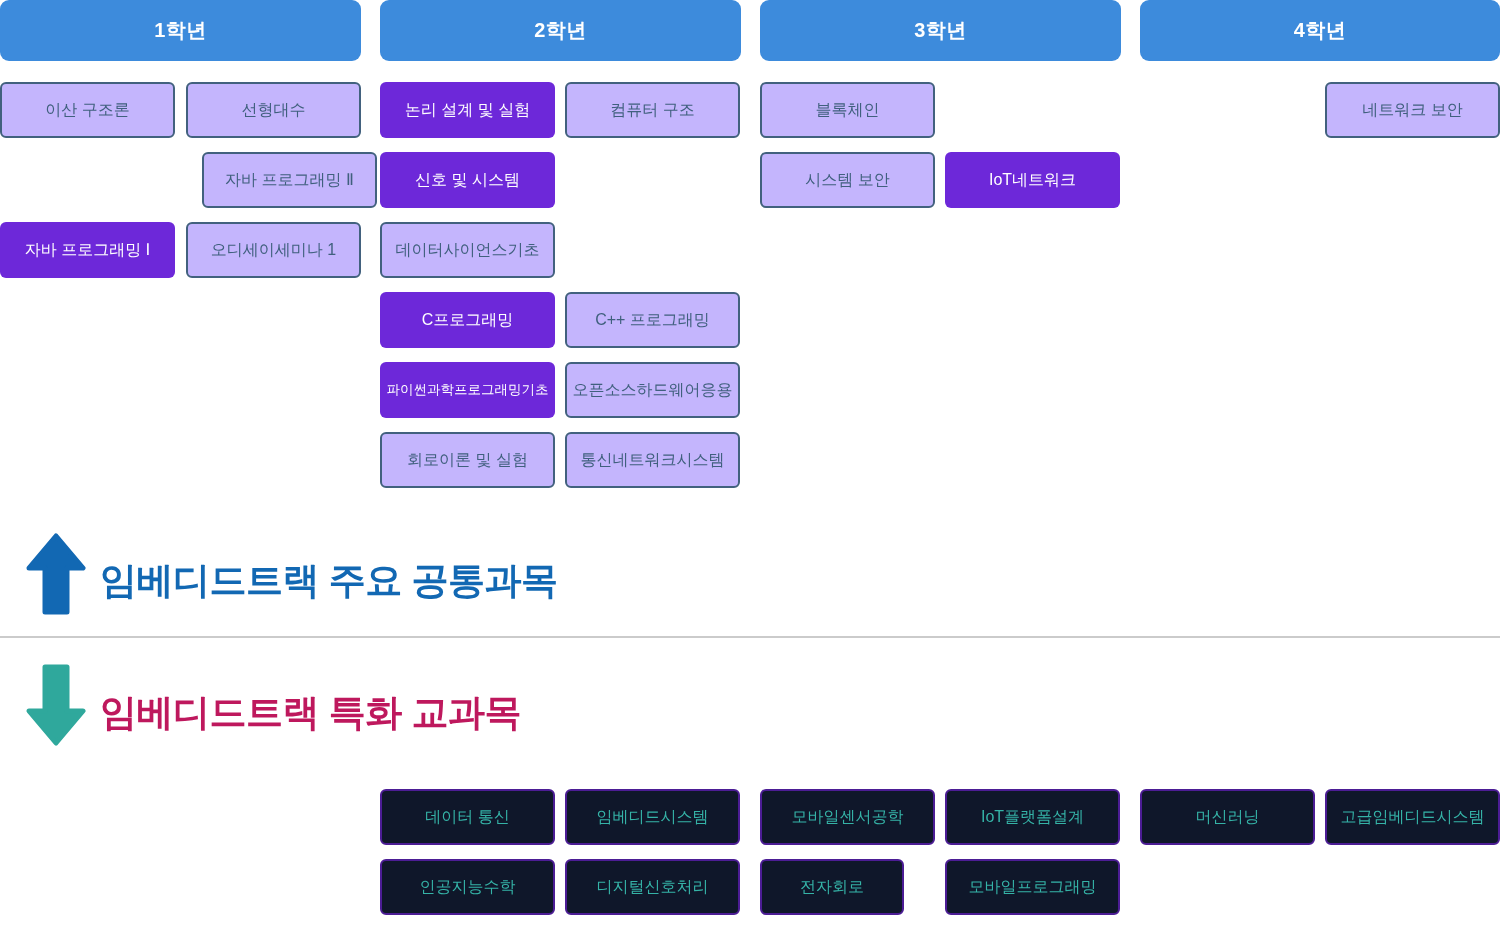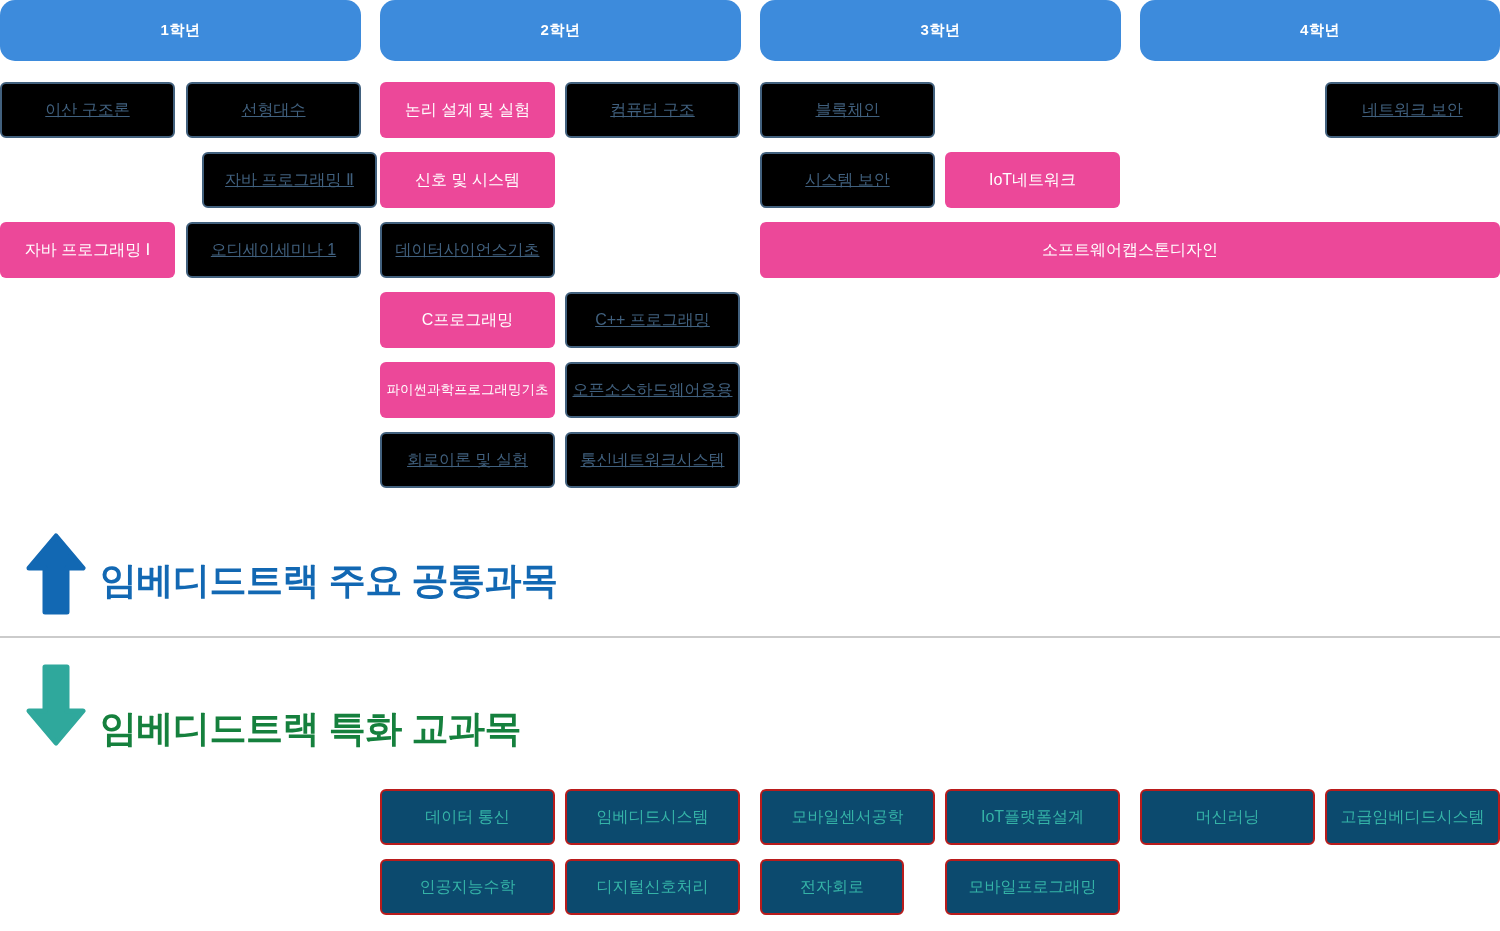--- a/index.html
+++ b/index.html
@@ -1,38 +1,38 @@
 <!DOCTYPE html>
 <html><head>
 <meta charset="utf-8">
 <style>
   html,body{margin:0;padding:0;background:#ffffff;}
   .canvas{
     position:relative;width:1500px;height:931px;background:#ffffff;
     font-family:"Liberation Sans",sans-serif;overflow:hidden;
   }
   .hdr{
-    position:absolute;top:0;height:61px;background:#3d8bdc;border-radius:15px;
-    color:#ffffff;font-size:15px;font-weight:700;
+    position:absolute;top:0;height:61px;background:#3d8bdc;border-radius:9px;
+    color:#ffffff;font-size:20px;font-weight:700;
     display:flex;align-items:center;justify-content:center;letter-spacing:.5px;
   }
   .box{
     position:absolute;height:56px;box-sizing:border-box;border-radius:6px;
     display:flex;align-items:center;justify-content:center;
     font-size:16px;white-space:nowrap;text-align:center;
   }
-  .outline{border:2px solid #42617e;color:#40607e;background:#000000;text-decoration:underline;}
-  .orange{background:#ec4899;color:#ffffff;text-align:right;}
-  .teal{border:2px solid #b91c1c;color:#35b3a7;background:#0c4a6e;}
+  .outline{border:2px solid #42617e;color:#40607e;background:#c4b5fd;}
+  .orange{background:#6d28d9;color:#ffffff;text-align:right;}
+  .teal{border:2px solid #4c1d95;color:#35b3a7;background:#0f172a;}
   .small-label{font-size:13.5px;}
   .legend-label{
     position:absolute;font-weight:700;font-size:37px;letter-spacing:-.5px;
   }
   .legend-common{color:#1268b3;}
-  .legend-special{color:#15803d;margin-top:16px;}
+  .legend-special{color:#be185d;}
   .arrow{position:absolute;width:62px;height:82px;}
   .divider{position:absolute;left:0;top:636px;width:1500px;height:2px;background:#cbcbcb;}
 </style>
 </head>
 <body>
 
 <div class="canvas">
 
   <div class="hdr" style="left:0;width:361px">1학년</div>
   <div class="hdr" style="left:380px;width:361px">2학년</div>
@@ -47,21 +47,20 @@
   <div class="box outline" style="left:1325px;top:82px;width:175px">네트워크 보안</div>
 
   <div class="box outline" style="left:202px;top:152px;width:175px">자바 프로그래밍 Ⅱ</div>
   <div class="box orange" style="left:380px;top:152px;width:175px">신호 및 시스템</div>
   <div class="box outline" style="left:760px;top:152px;width:175px">시스템 보안</div>
   <div class="box orange" style="left:945px;top:152px;width:175px">IoT네트워크</div>
 
   <div class="box orange" style="left:0;top:222px;width:175px">자바 프로그래밍 Ⅰ</div>
   <div class="box outline" style="left:186px;top:222px;width:175px">오디세이세미나 1</div>
   <div class="box outline" style="left:380px;top:222px;width:175px">데이터사이언스기초</div>
-  <div class="box orange" style="left:760px;top:222px;width:740px">소프트웨어캡스톤디자인</div>
 
   <div class="box orange" style="left:380px;top:292px;width:175px">C프로그래밍</div>
   <div class="box outline" style="left:565px;top:292px;width:175px">C++ 프로그래밍</div>
 
   <div class="box orange small-label" style="left:380px;top:362px;width:175px">파이썬과학프로그래밍기초</div>
   <div class="box outline" style="left:565px;top:362px;width:175px">오픈소스하드웨어응용</div>
 
   <div class="box outline" style="left:380px;top:432px;width:175px">회로이론 및 실험</div>
   <div class="box outline" style="left:565px;top:432px;width:175px">통신네트워크시스템</div>
 

